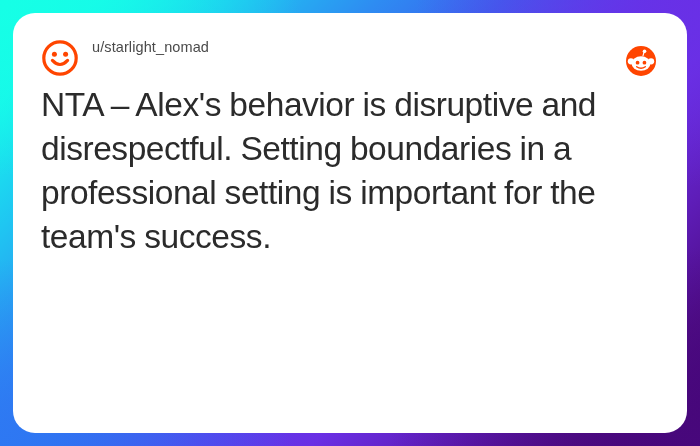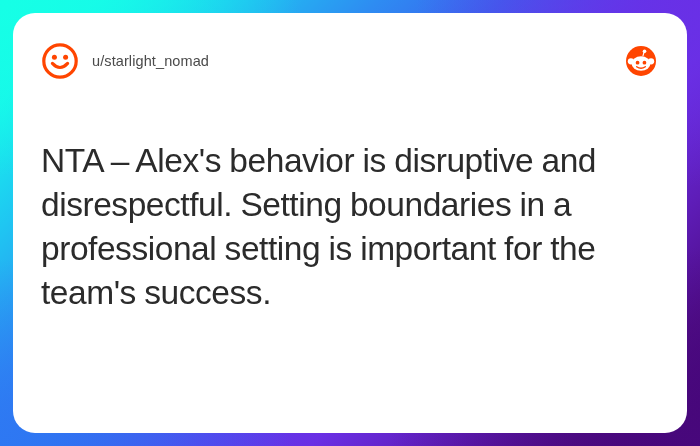--- a/index.html
+++ b/index.html
@@ -56,21 +56,21 @@
     box-sizing: border-box;
     background: #FFFFFF;
     border-radius: 22px;
     padding: 26px 28px 24px 28px;
     z-index: 2;
   }
 
   
   .card-header {
     display: flex;
-    align-items: center;
+    align-items: flex-start;
     height: 44px;
     position: relative;
   }
   .avatar {
     width: 38px;
     height: 38px;
     flex: 0 0 38px;
     display: block;
   }
   .username {
@@ -87,21 +87,20 @@
     right: 3px;
     top: 50%;
     transform: translateY(-50%);
     width: 30px;
     height: 30px;
     display: block;
   }
 
   
   .card-body {
-    margin-top: 56px;
     padding-right: 10px;
   }
   .comment-text {
     font-family: "Liberation Sans", sans-serif;
     font-size: 33.5px;
     line-height: 44px;
     font-weight: 400;
     color: #2B2B2B;
     letter-spacing: -0.45px;
     margin: 0;

